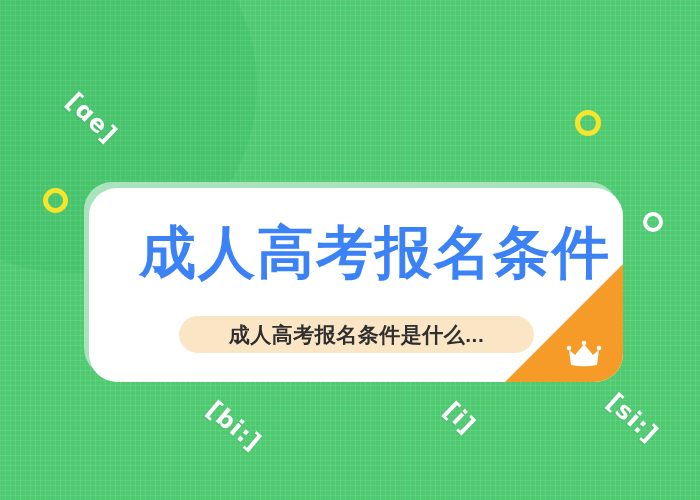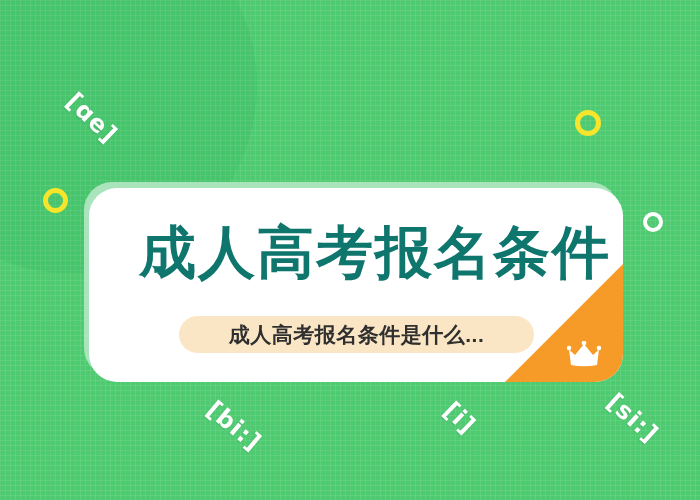--- a/index.html
+++ b/index.html
@@ -138,21 +138,21 @@
     height: 27px;
   }
 
   
   .headline {
     position: absolute;
     left: 10px;
     right: 0;
     top: 36px;
     text-align: center;
-    color: #0f766e;
+    color: #3b82f6;
     font-size: 57px;
     font-weight: 700;
     letter-spacing: 2px;
     line-height: 1;
     font-family: "Liberation Sans", "DejaVu Sans", sans-serif;
     margin-left: 28px;
   }
 
   
   .sub-pill {

